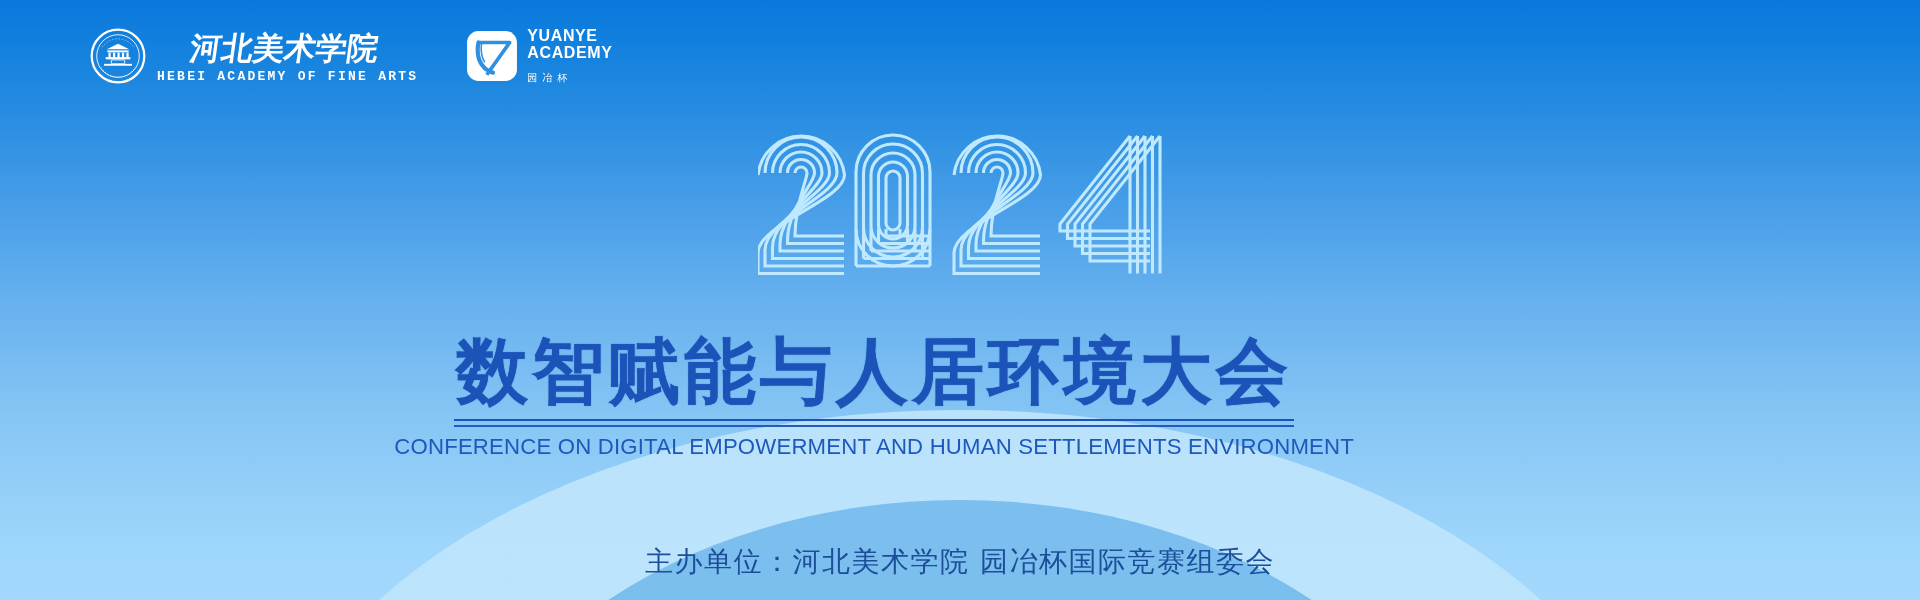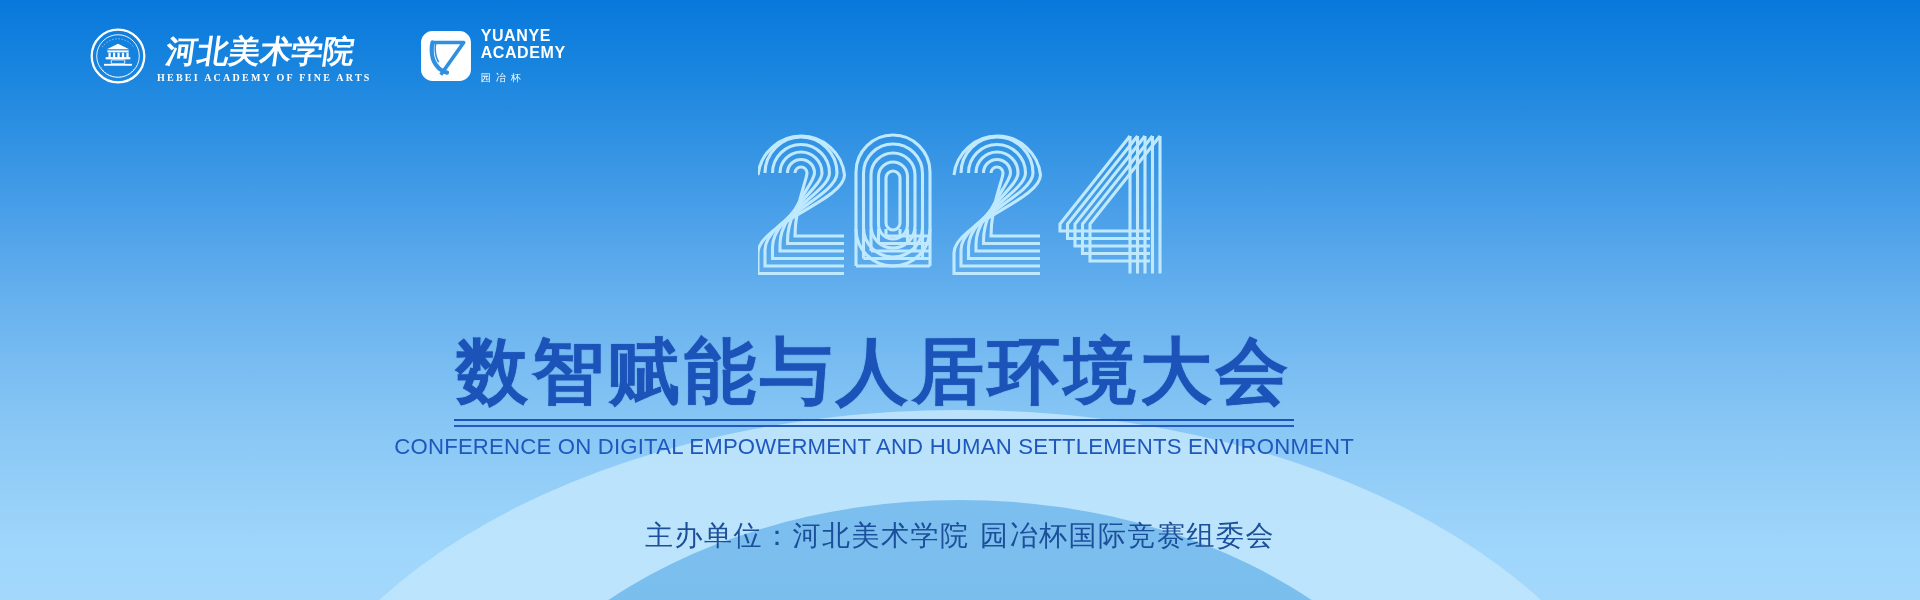--- a/index.html
+++ b/index.html
@@ -31,22 +31,22 @@
   
   .logos{
     position:absolute;left:90px;top:28px;
     display:flex;align-items:center;gap:48px;
   }
   .logo-hebei{display:flex;align-items:flex-end;gap:11px;}
   .seal{width:56px;height:56px;flex:none;}
   .hebei-text{display:flex;flex-direction:column;align-items:center;gap:2px;padding-bottom:1px;}
   .hebei-cn{height:38px;display:block;}
   .hebei-en{
-    color:#ffffff;font-family:Liberation Serif, serif;
-    font-size:10px;font-weight:700;letter-spacing:2.25px;white-space:nowrap;
+    color:#ffffff;font-family:Liberation Mono, monospace;
+    font-size:13px;font-weight:700;letter-spacing:2.25px;white-space:nowrap;
     line-height:1;
   }
   .logo-yuanye{display:flex;align-items:center;gap:9px;}
   .yy-mark{width:52px;height:52px;flex:none;}
   .yy-words{display:flex;flex-direction:column;gap:1px;}
   .yy-en1,.yy-en2{
     color:#ffffff;font-weight:700;font-size:16px;letter-spacing:.6px;line-height:1.02;
     white-space:nowrap;
   }
   .yy-cn{
@@ -75,21 +75,21 @@
   .rule.thin{height:1.5px;margin-top:4px;background:#2559bd;}
   .title-en{
     margin-top:9px;color:#1f58bd;font-weight:400;font-size:22.5px;letter-spacing:.2px;
     line-height:1;white-space:nowrap;
     font-family:"Liberation Sans","DejaVu Sans",sans-serif;
     transform:scaleX(.985);transform-origin:center;
   }
 
   
   .organizers{
-    position:absolute;left:0;top:522px;width:1920px;text-align:center;
+    position:absolute;left:0;top:548px;width:1920px;text-align:center;
     color:#1c4f99;font-size:28px;letter-spacing:1.5px;line-height:1;
     font-family:"DejaVu Sans","Liberation Sans",sans-serif;white-space:nowrap;
   }
 </style>
 </head>
 <body>
 
 <div class="banner">
 
   <svg class="domes" viewBox="0 0 1920 320" preserveAspectRatio="none" aria-hidden="true">

